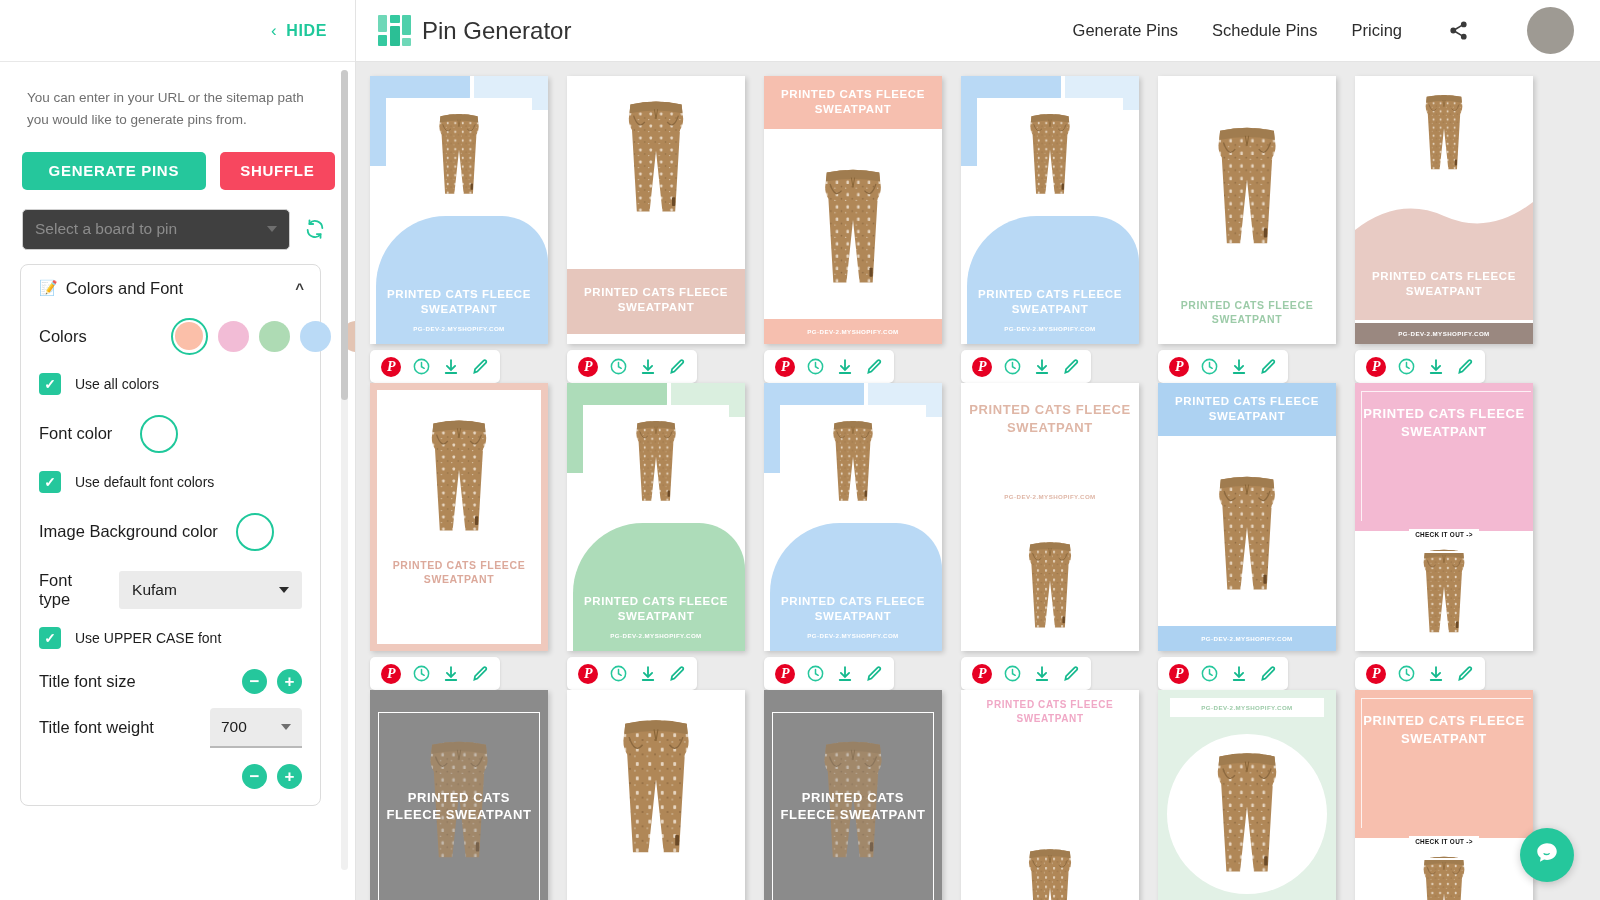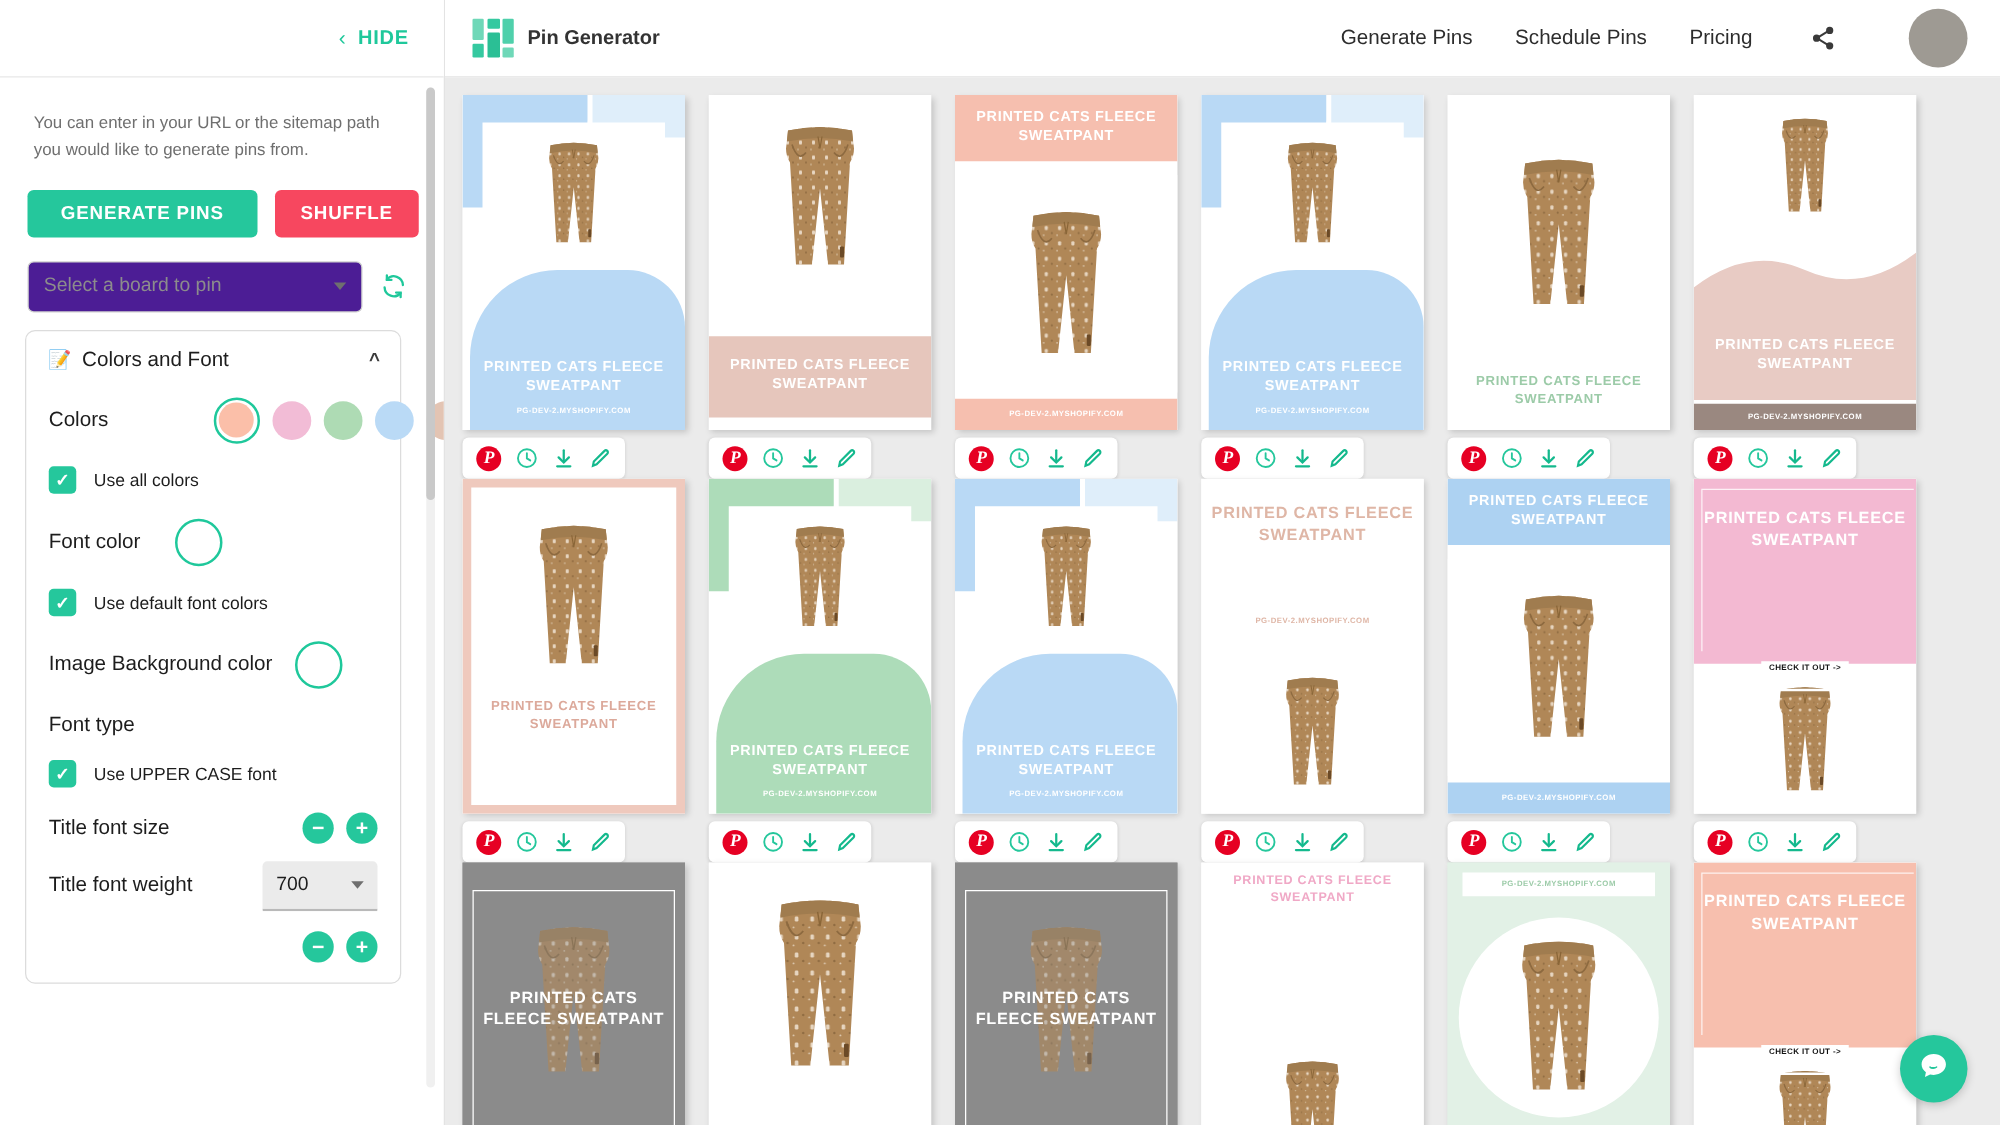--- a/index.html
+++ b/index.html
@@ -75,21 +75,21 @@
     height: 38px; display: flex; align-items: center; justify-content: center;
   }
   .btn-generate { background: #25c79c; width: 188px; }
   .btn-shuffle  { background: #f7475f; width: 118px; }
 
   
   .board-row { display: flex; align-items: center; gap: 14px; margin: 19px 0 0 16px; }
   .board-select {
     width: 268px; height: 41px; border: 1px solid #cfcfcf; border-radius: 5px;
     display: flex; align-items: center; padding: 0 12px;
-    font-size: 15.5px; color: #8c8c8c; background: #4c1d95; cursor: pointer;
+    font-size: 15.5px; color: #8c8c8c; background: #404040; cursor: pointer;
   }
   .board-select .caret { margin-left: auto; }
   .caret {
     width: 0; height: 0; border-left: 5.5px solid transparent;
     border-right: 5.5px solid transparent; border-top: 6.5px solid #6f6f6f;
   }
   .refresh-icon { color: #1fc89b; cursor: pointer; display:flex; }
 
   
   .panel {
@@ -153,21 +153,21 @@
   
   #main { flex: 1; display: flex; flex-direction: column; min-width: 0; }
   #topbar {
     height: 62px; background: #fff; border-bottom: 1px solid #e4e4e4;
     display: flex; align-items: center; padding: 0 26px 0 22px; flex: 0 0 62px;
   }
   .brand { display: flex; align-items: center; gap: 11px; cursor: pointer; }
   .logo-grid { display: flex; gap: 2.5px; align-items: flex-start; }
   .logo-col { display: flex; flex-direction: column; gap: 2.5px; }
   .lg { background: #35c9a0; border-radius: 1px; }
-  .brand-name { font-size: 16px; color: #333; font-weight: 700; }
+  .brand-name { font-size: 24px; color: #333; font-weight: 400; }
   .nav { margin-left: auto; display: flex; align-items: center; gap: 34px; }
   .nav-item { font-size: 16.5px; color: #2d2d2d; cursor: pointer; }
   .share-icon { margin-left: 12px; cursor: pointer; display: flex; }
   .avatar {
     width: 47px; height: 47px; border-radius: 50%; background: #9e9a93;
     margin-left: 24px; cursor: pointer;
   }
 
   #grid-area { flex: 1; background: #ebebeb; overflow: hidden; padding: 14px 0 0 0; position: relative; }
   .grid {
@@ -290,20 +290,24 @@
           <span class="chk-label">Use default font colors</span>
         </div>
 
         <div class="p-row">
           <span class="p-label">Image Background color</span>
           <span class="circle-ring" style="margin-left:18px"></span>
         </div>
 
         <div class="p-row">
           <span class="p-label">Font type</span>
+          <span class="font-select" style="margin-left:18px">
+            <span>Kufam</span>
+            <span class="caret"></span>
+          </span>
         </div>
 
         <div class="chk-row">
           <span class="checkbox">✓</span>
           <span class="chk-label">Use UPPER CASE font</span>
         </div>
 
         <div class="p-row" style="">
           <span class="p-label">Title font size</span>
           <span class="pm-group">

